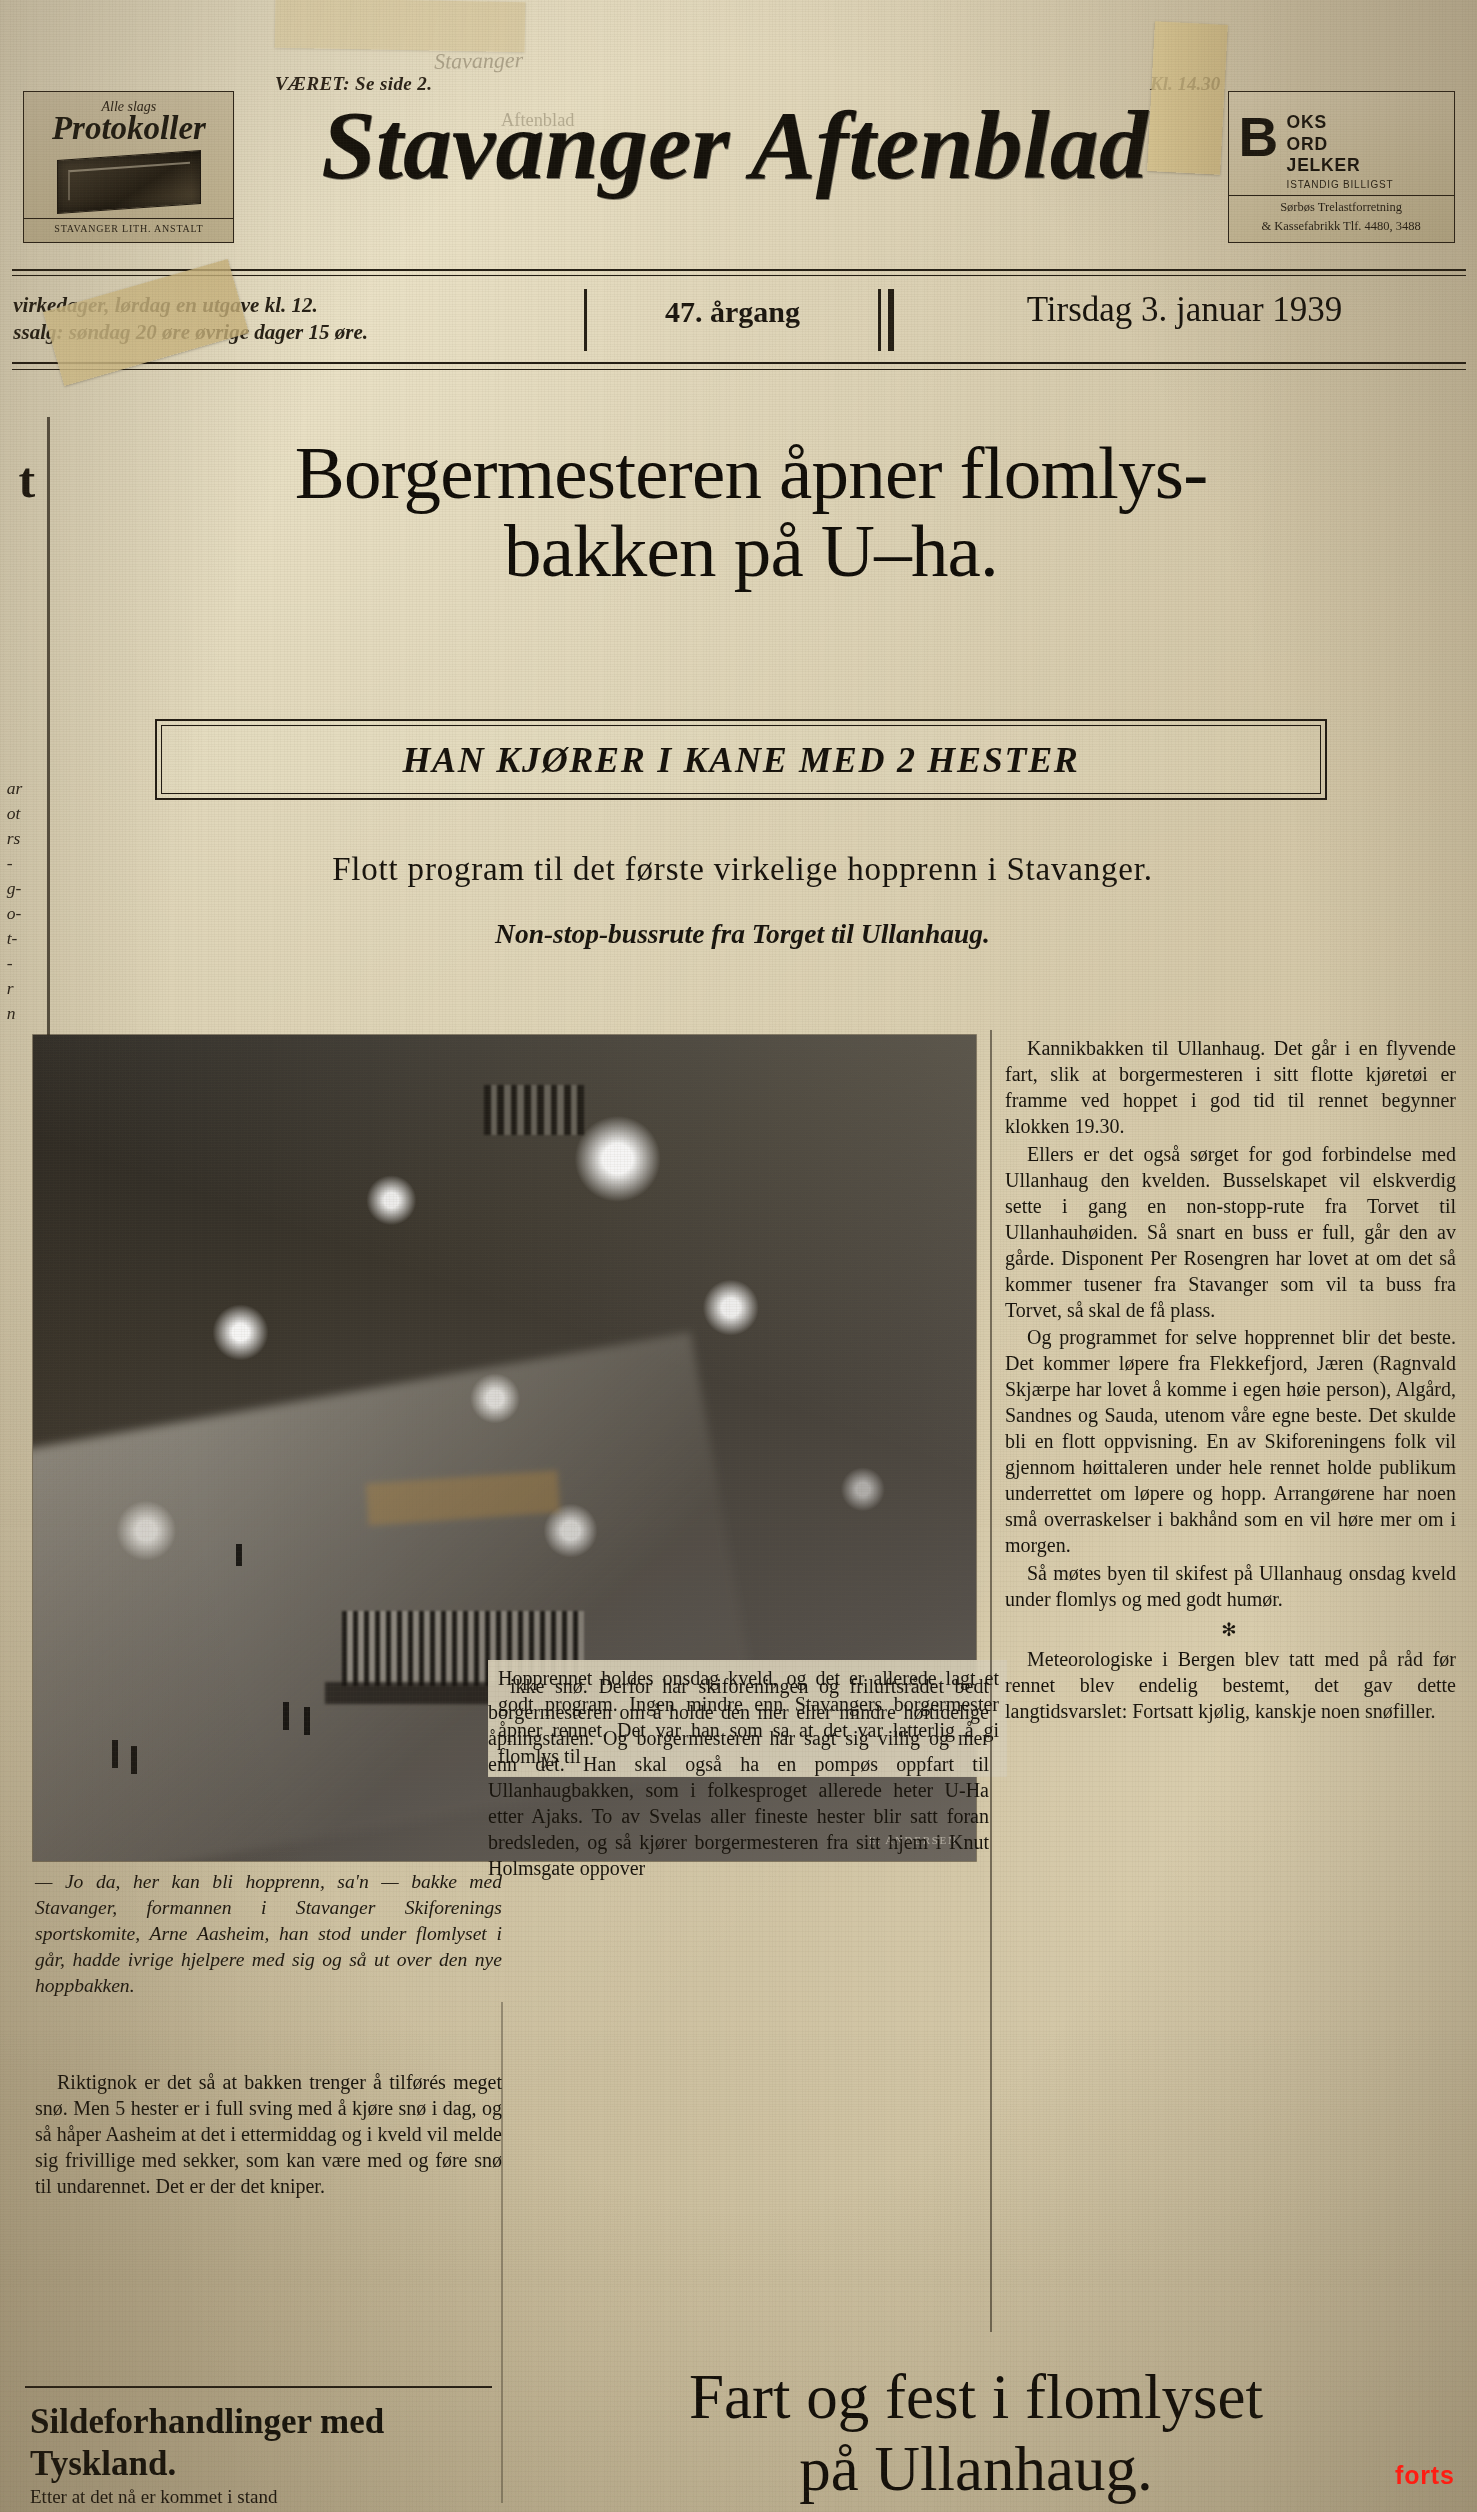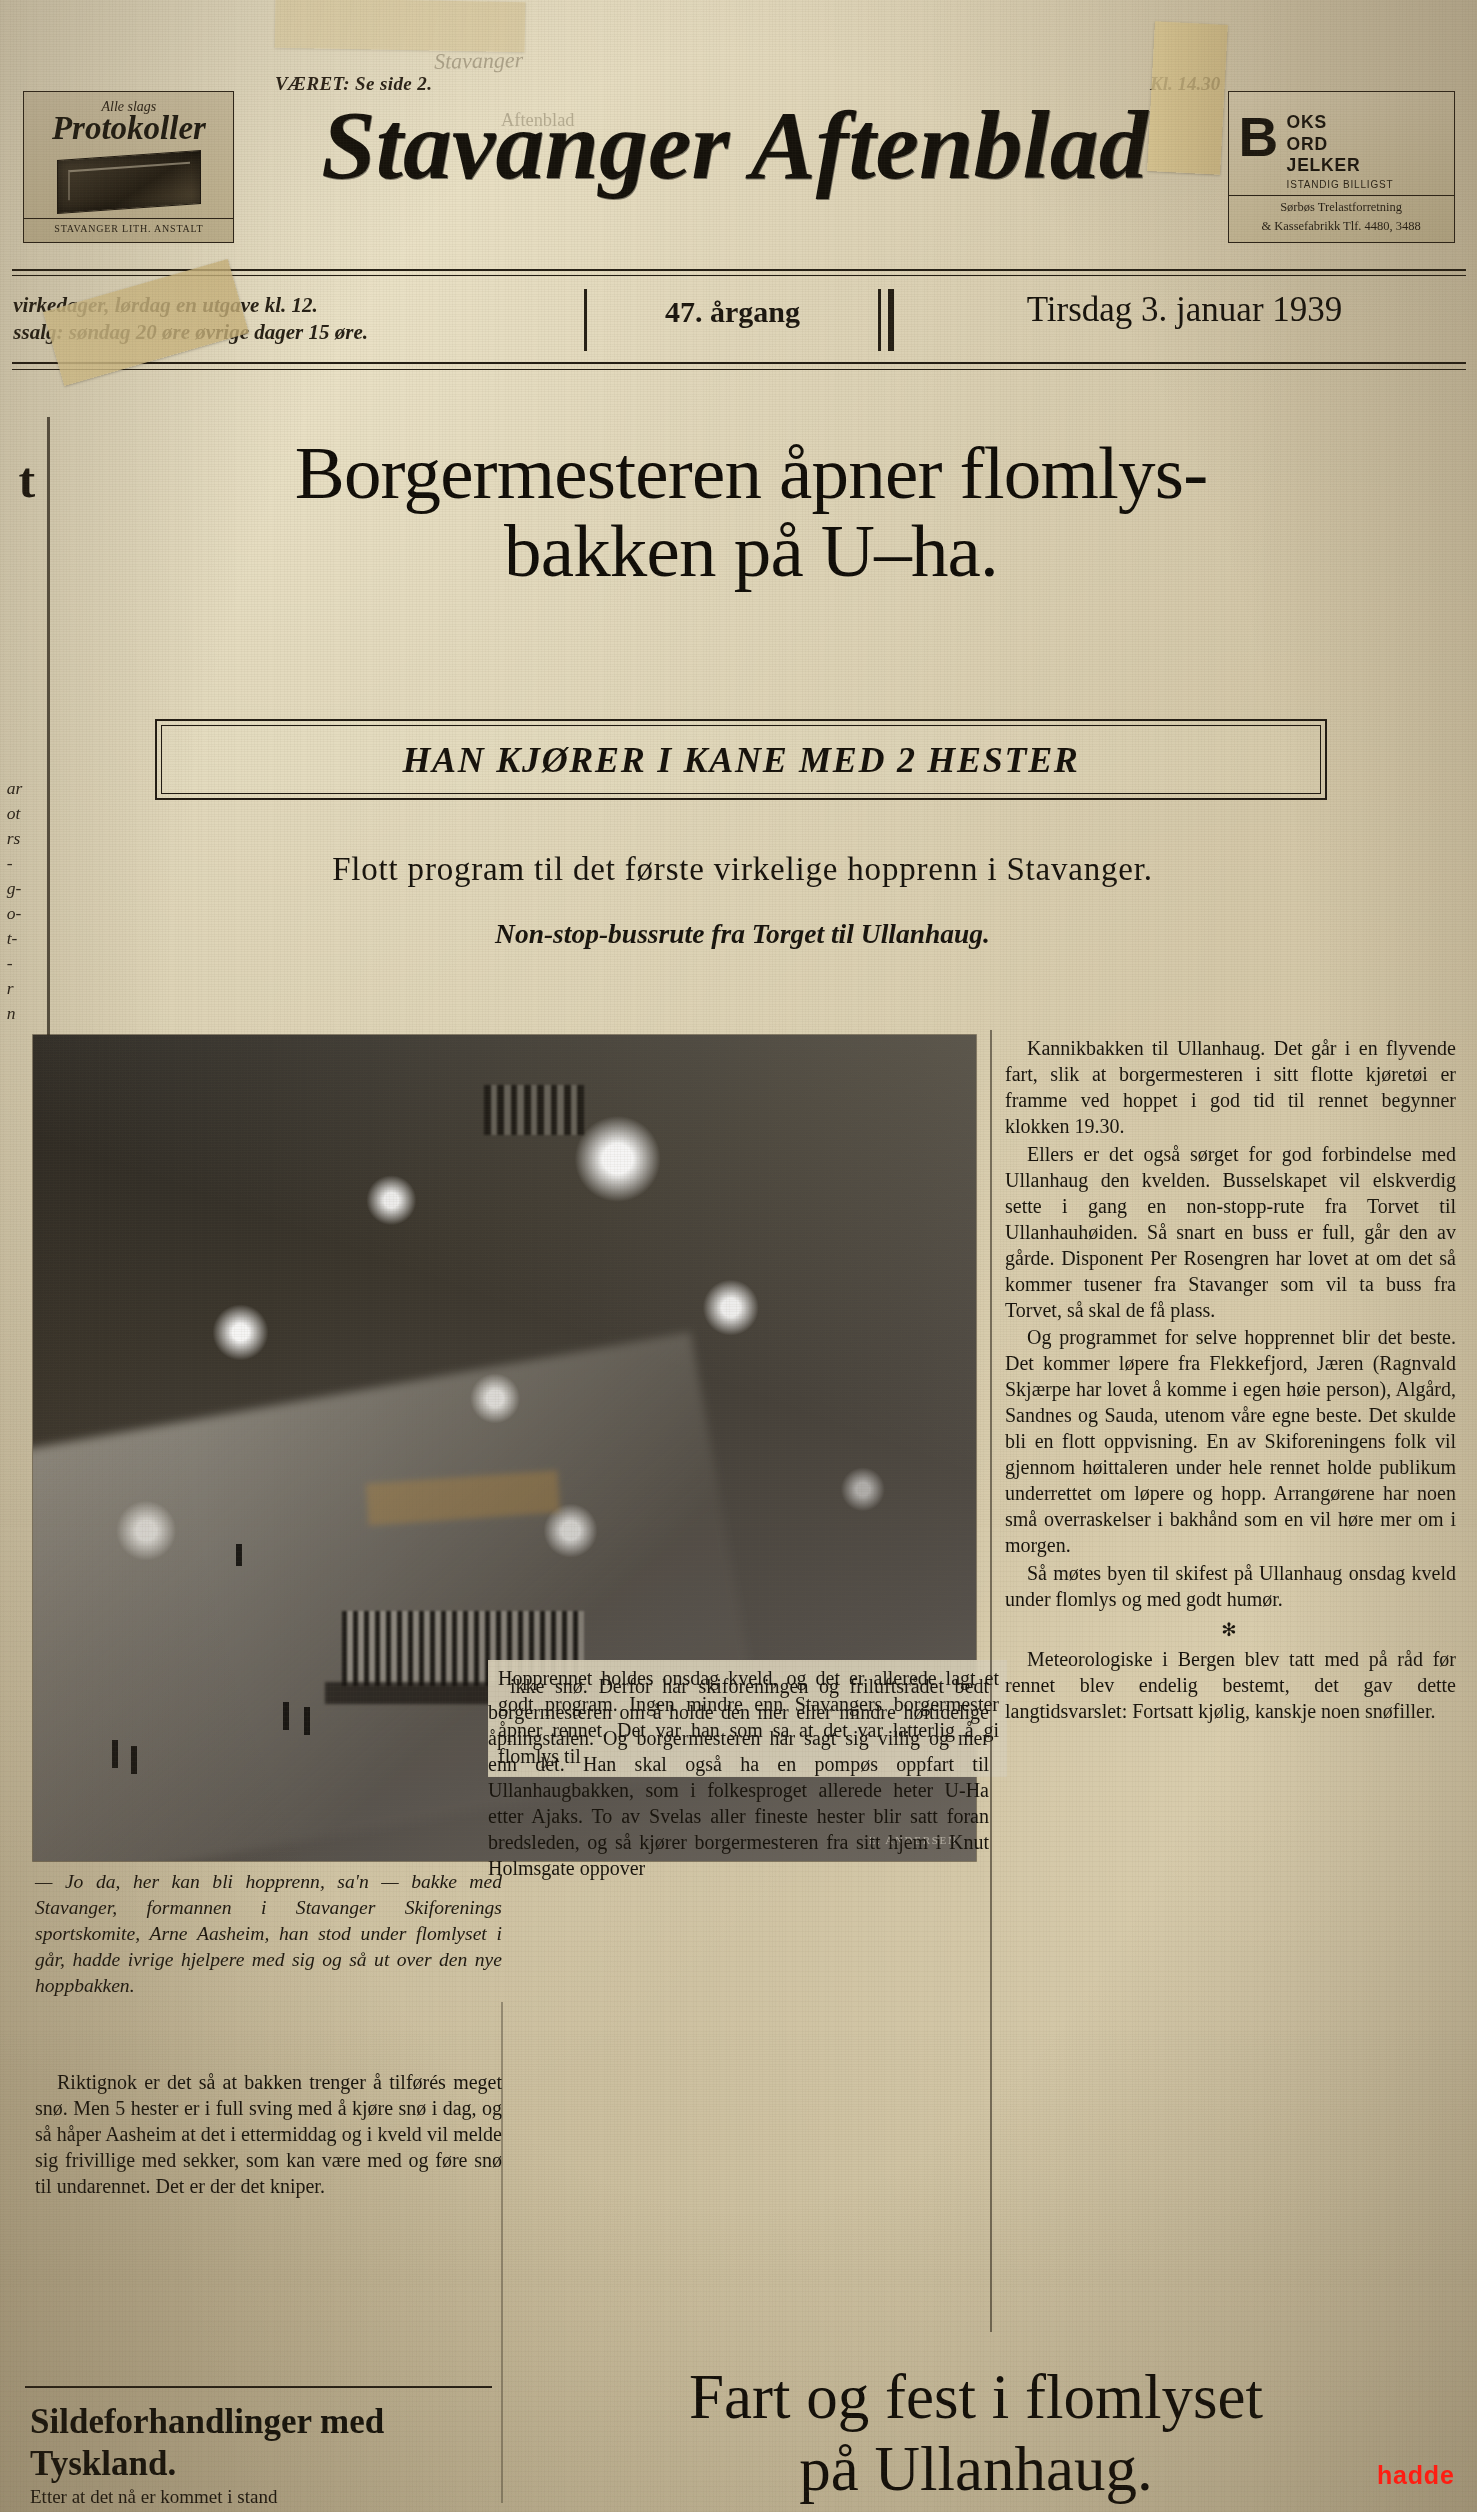--- a/index.html
+++ b/index.html
@@ -637,15 +637,15 @@
     <span>på Ullanhaug.</span>
   </div>
 
   <div class="tape t3"></div>
   <div class="tape t1"></div>
   <div class="tape t2"></div>
 
   <div class="grain"></div>
   <div class="vignette"></div>
 
-  <div class="forts">hadde</div>
+  <div class="forts">forts</div>
 </div>
 
 
 </body></html>

